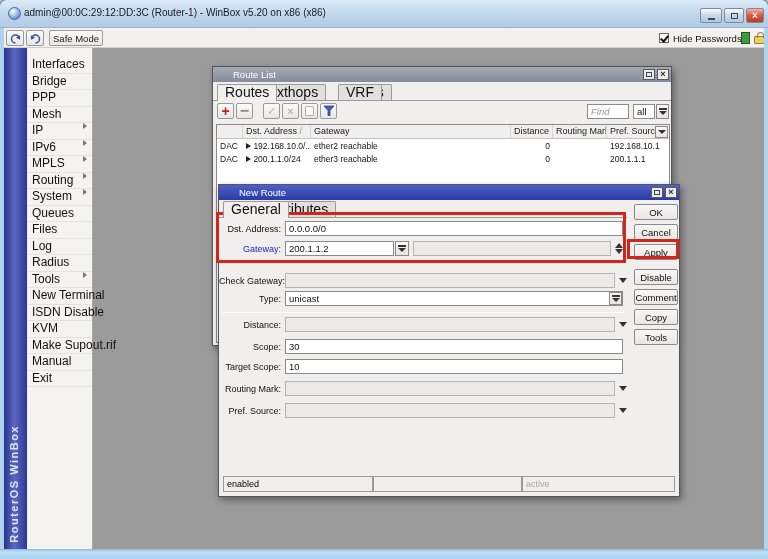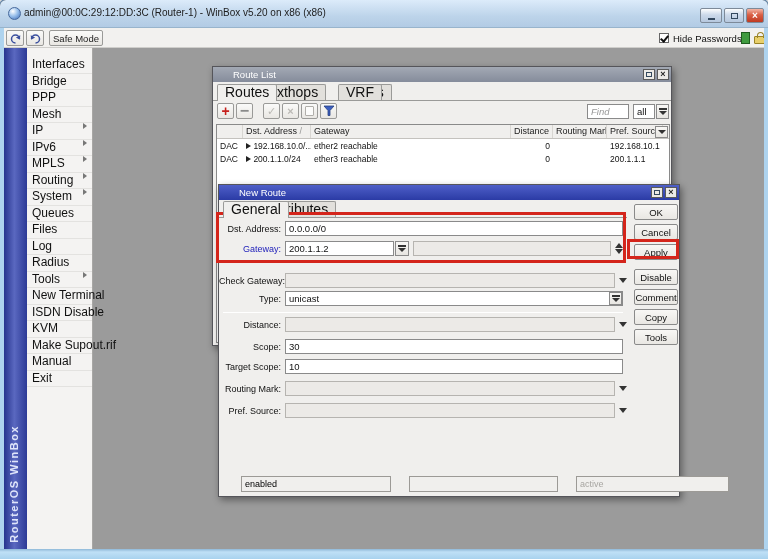--- a/index.html
+++ b/index.html
@@ -83,21 +83,21 @@
   .thead{display:flex;height:14px;background:#f0efed;border-bottom:1px solid #c4c2be;}
   .th{font-size:9px;color:#222;padding:1px 3px;border-right:1px solid #d8d6d2;white-space:nowrap;overflow:hidden;}
   .trow{display:flex;height:13px;align-items:center;}
   .td{font-size:8.5px;color:#111;padding:0 3px;white-space:nowrap;overflow:hidden;}
   .c-flags{width:26px;} .c-dst{width:68px;} .c-gw{width:200px;} .c-dist{width:42px;text-align:right;}
   .c-mark{width:54px;} .c-pref{width:56px;}
   .colsel{position:absolute;right:1px;top:1px;width:13px;height:12px;background:linear-gradient(#f8f7f5,#e7e5e1);
     border:1px solid #8a8a8a;display:flex;align-items:center;justify-content:center;}
 
   .statusbar{position:absolute;display:flex;}
-  .scell{height:16px;border:1px solid #9c9a96;background:#f0efed;font-size:9px;line-height:14px;padding:0 3px;white-space:nowrap;margin-left:18px;}
+  .scell{height:16px;border:1px solid #9c9a96;background:#f0efed;font-size:9px;line-height:14px;padding:0 3px;white-space:nowrap;}
   .muted{color:#a8a6a2;}
   .findbox{font-style:italic;color:#999;}
 </style>
 </head>
 <body>
 
 <div class="app">
 
   <div class="titlebar">
     <span class="app-icon"></span>

